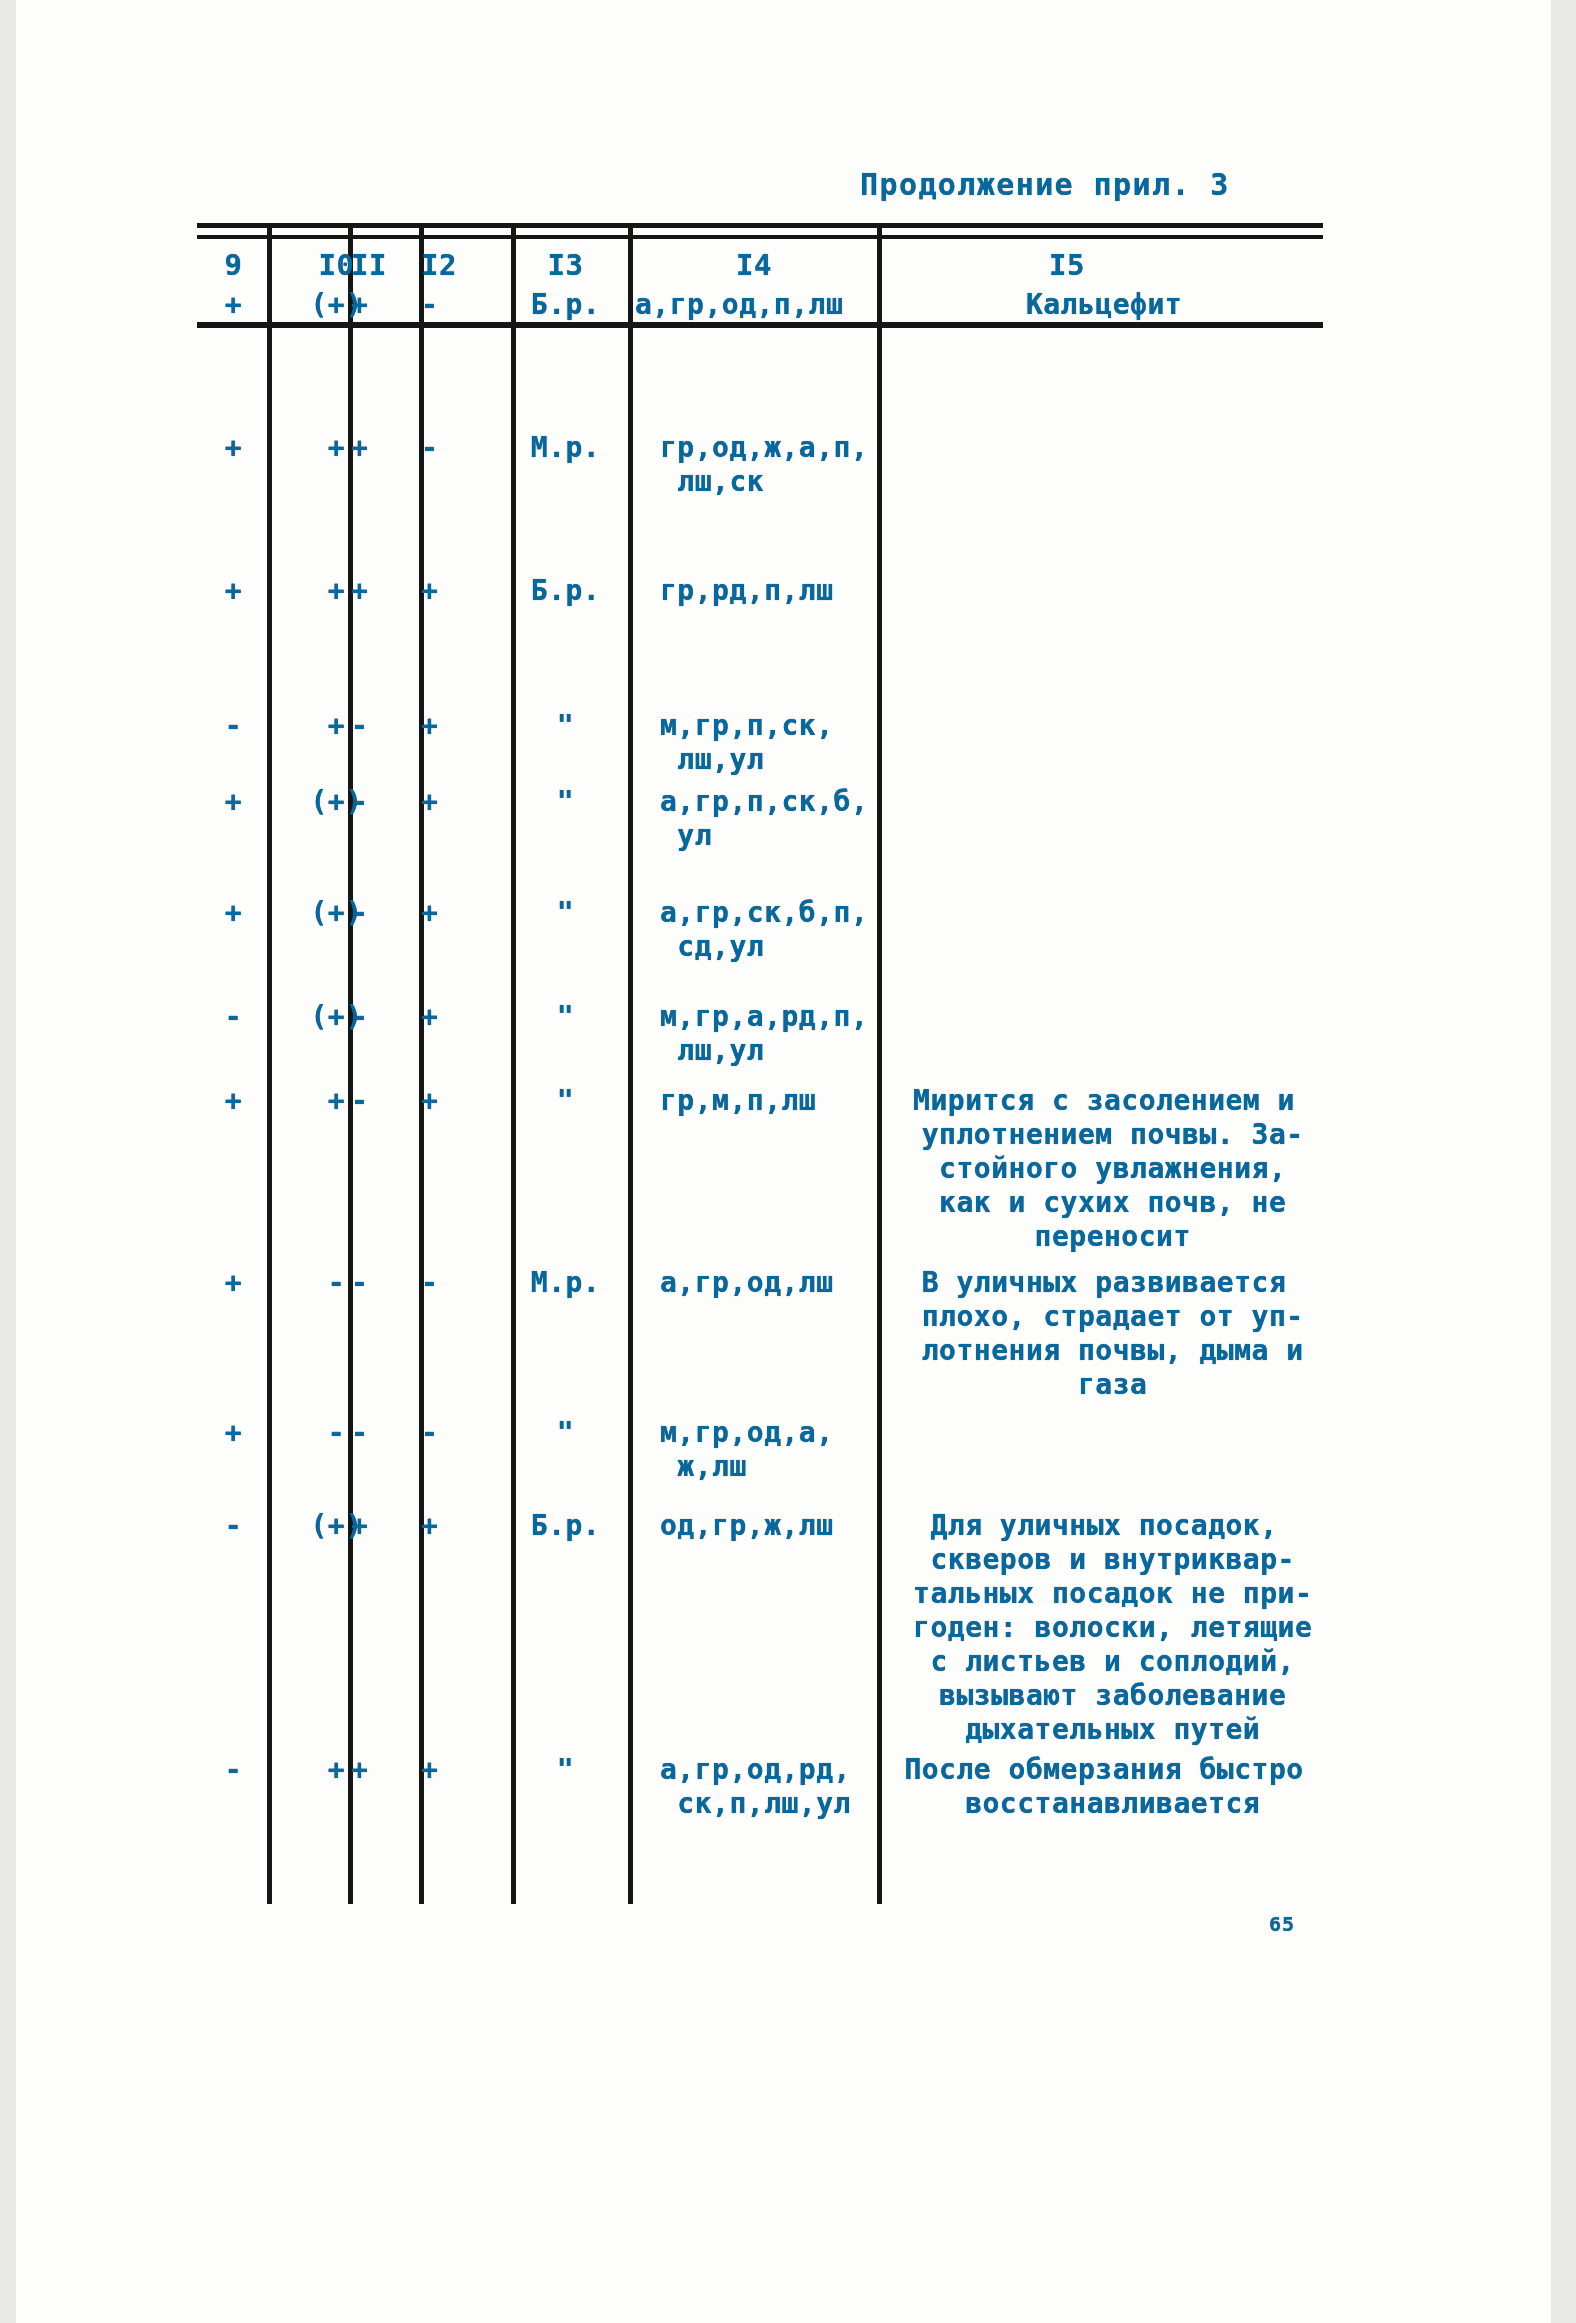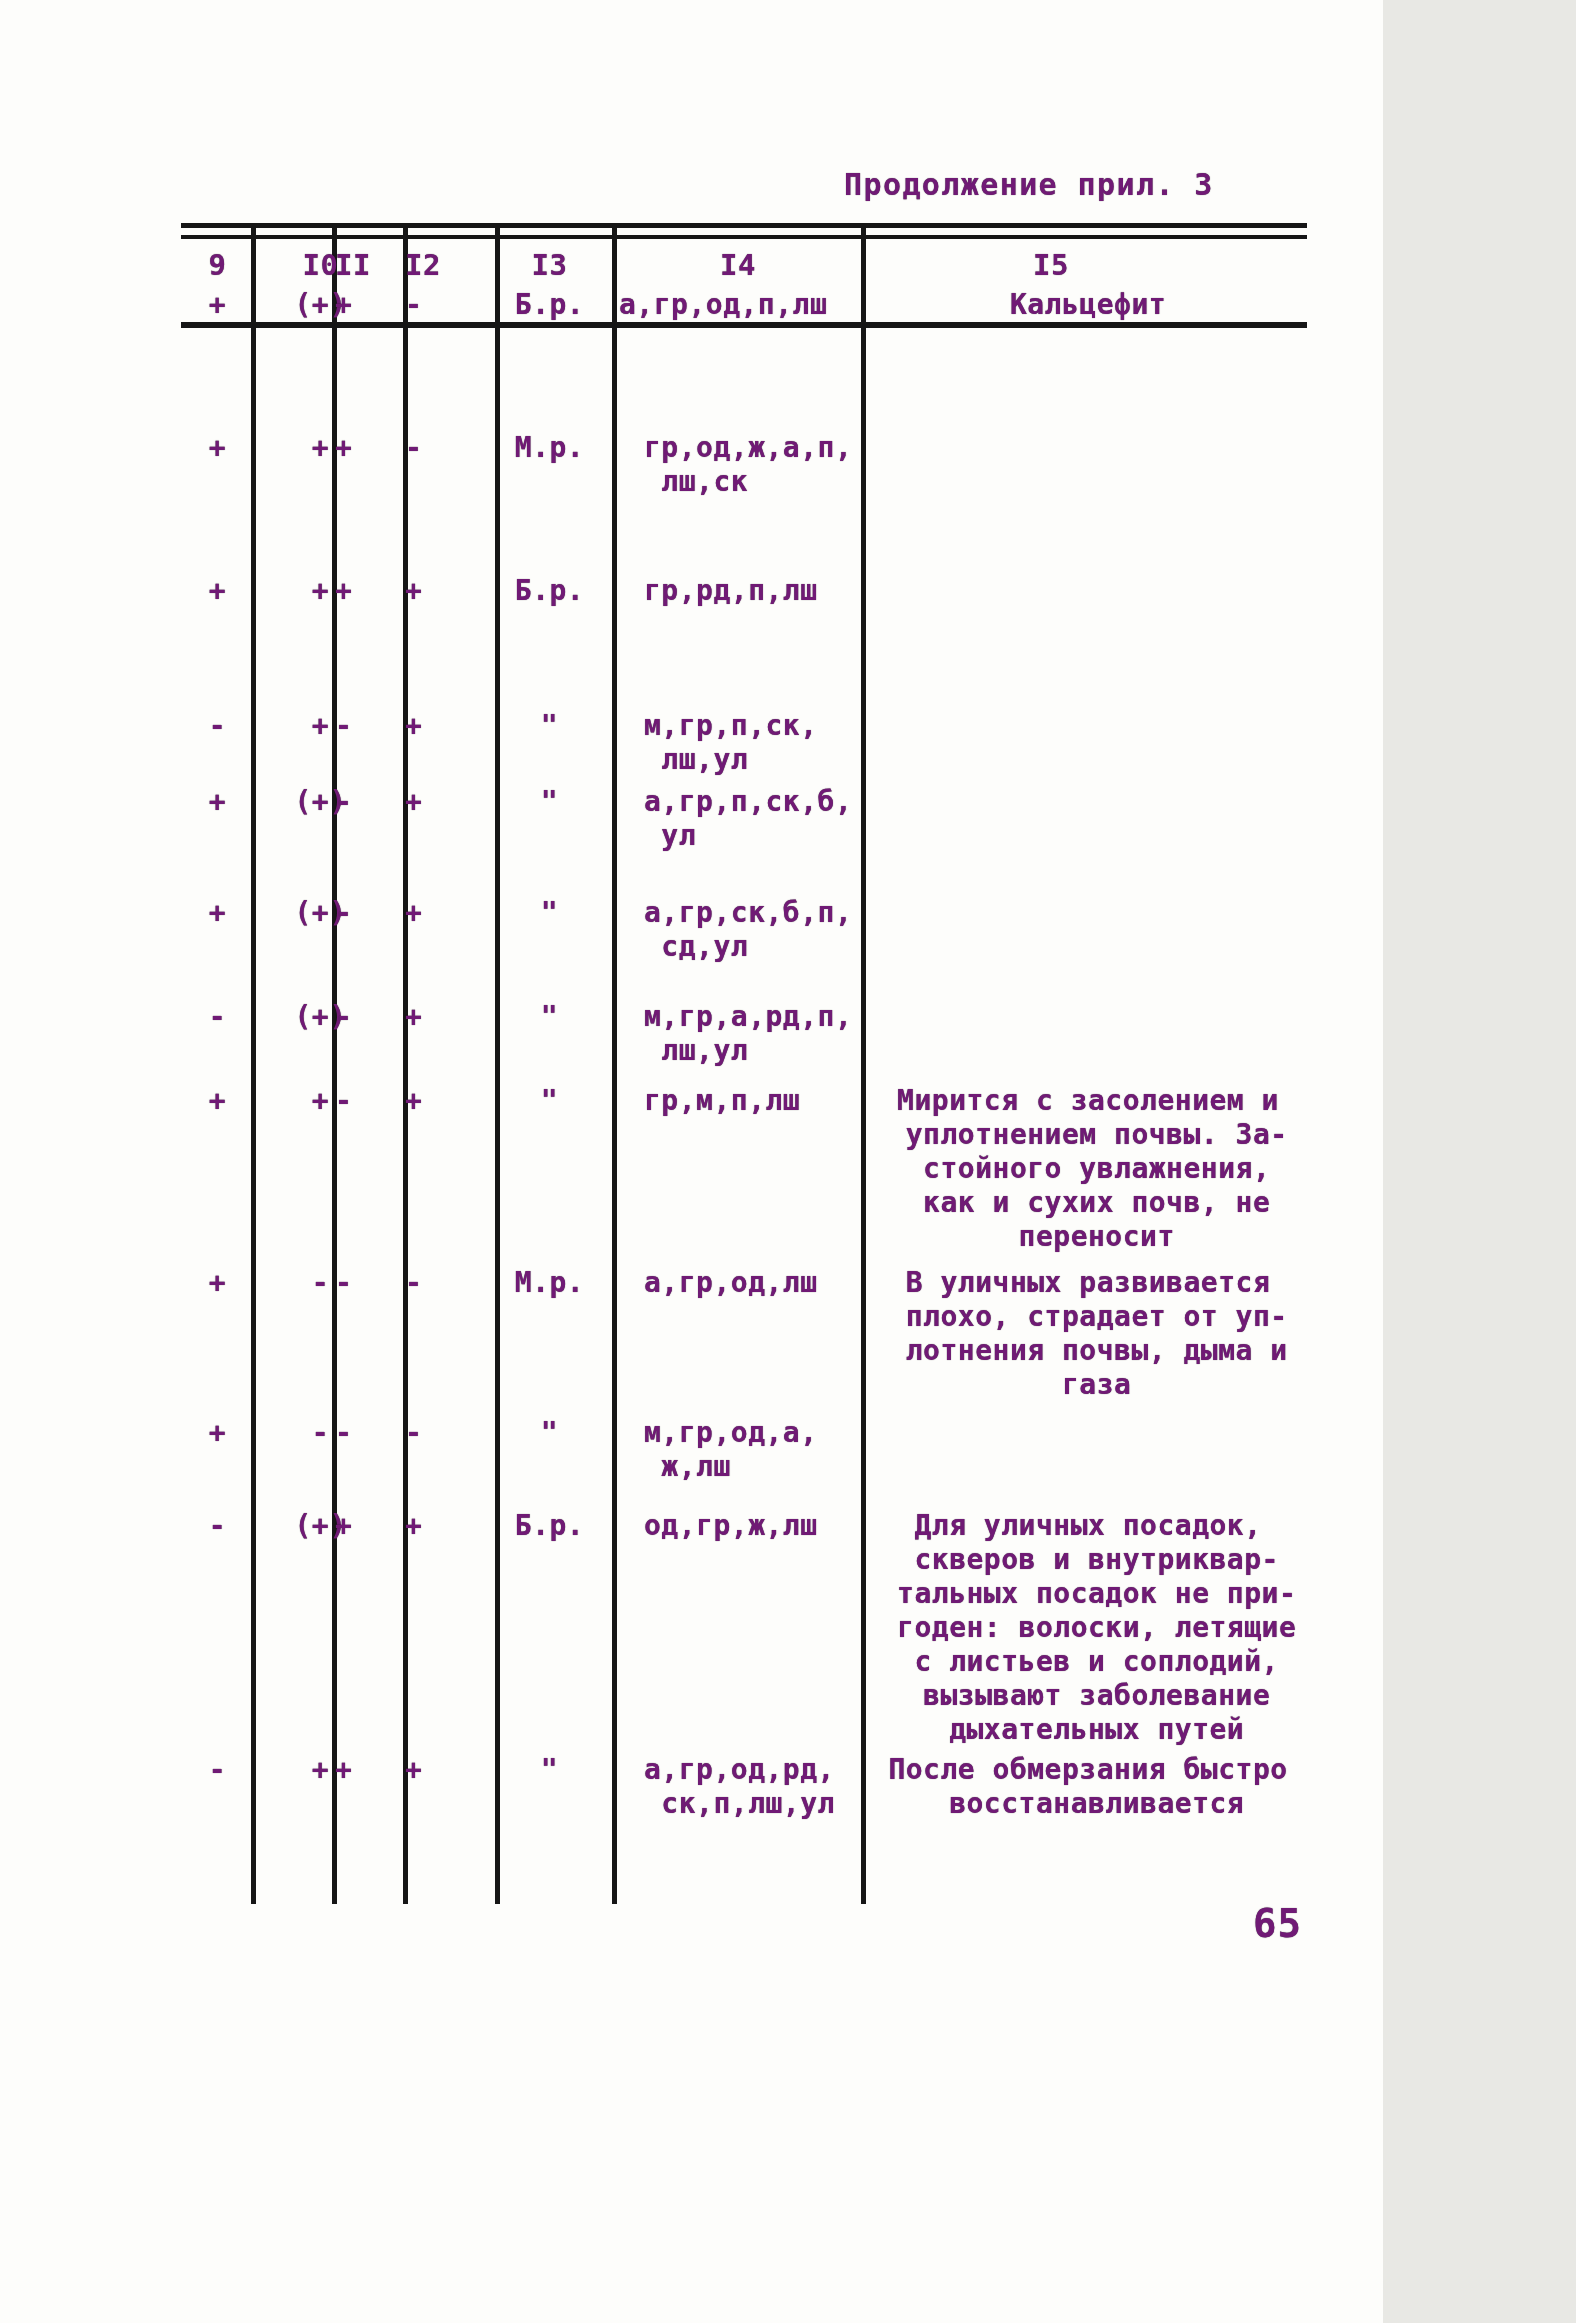--- a/index.html
+++ b/index.html
@@ -1,38 +1,39 @@
 <!DOCTYPE html>
 <html style="font-size:14.5px"><head>
 <meta charset="utf-8">
 <style>
   html,body{margin:0;padding:0;background:#e8e8e4;}
   .page{
     position:relative;
-    width:1383px;height:2323px;
+    width:1535px;height:2323px;
     background:#fdfdfb;
     overflow:hidden;
     font-family:"DejaVu Sans Mono","Liberation Mono",monospace;
     font-weight:700;
-    color:#701a75;
+    color:#0369a1;
+    margin-left:16px;
   }
   .txt{
     position:absolute;
     font-size:28px;
     line-height:34px;
     white-space:pre-wrap;
     text-shadow:0 0 0.9px rgba(10,10,10,.75);
     letter-spacing:0.5px;
   }
   .title{
     font-size:30px;
     letter-spacing:1.4px;
   }
   .pagenum{
-    font-size:39px;
+    font-size:20px;
     letter-spacing:0.9px;
   }
   
   .hl,.vl{position:absolute;background:#161616;}
   .hl{height:5.4px;}
   .vl{width:4.5px;top:226px;height:1678px;}
   
   .row{position:absolute;left:0;width:1577px;height:0;}
   .cell{position:absolute;top:0;font-size:28px;line-height:34px;white-space:pre-wrap;text-shadow:0 0 0.9px rgba(10,10,10,.75);letter-spacing:0.5px;}
   .c9 {left:185px;width:65px;text-align:center;}

